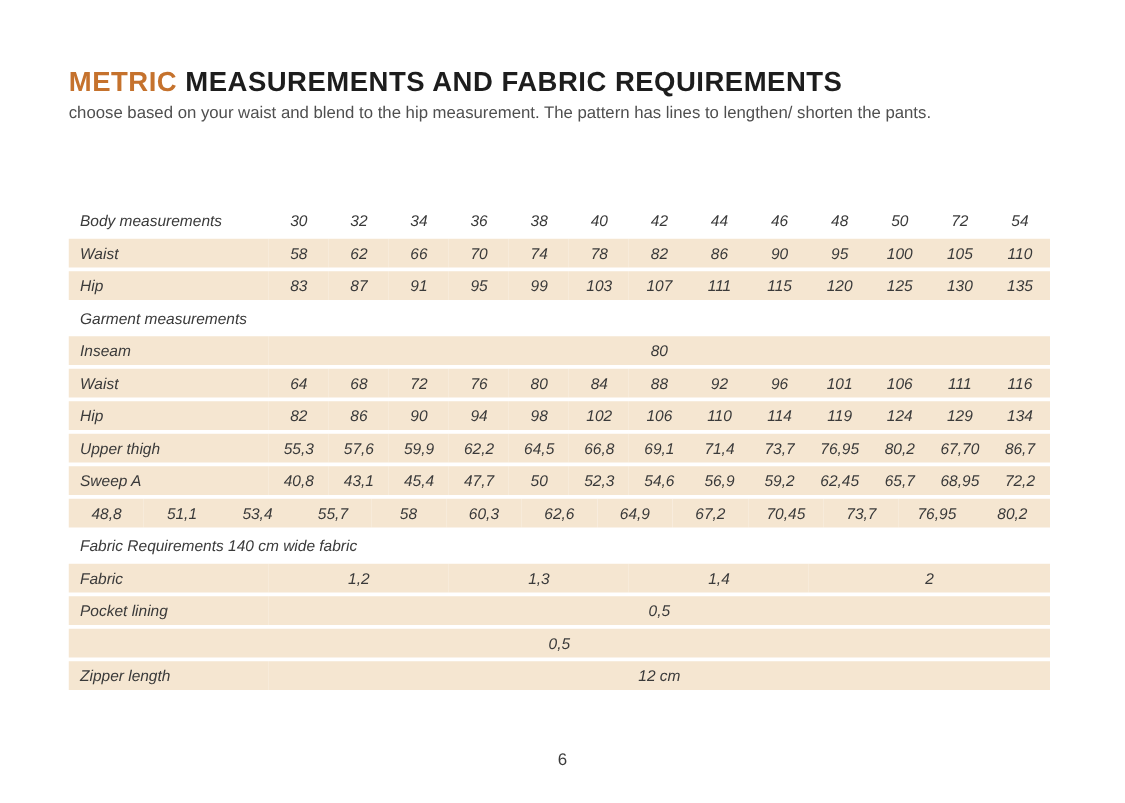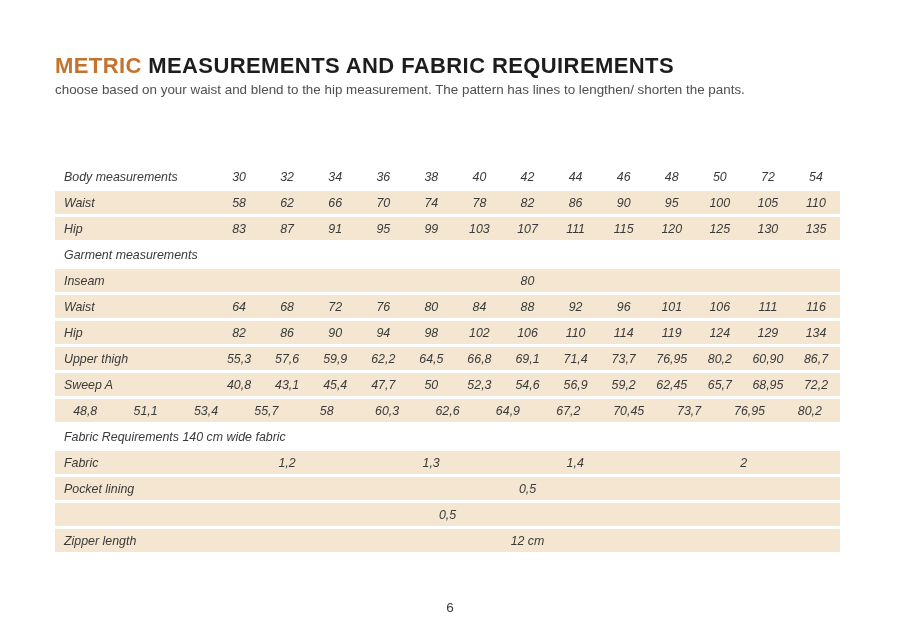--- a/index.html
+++ b/index.html
@@ -175,21 +175,21 @@
       <div class="cell data">57,6</div>
       <div class="cell data">59,9</div>
       <div class="cell data">62,2</div>
       <div class="cell data">64,5</div>
       <div class="cell data">66,8</div>
       <div class="cell data">69,1</div>
       <div class="cell data">71,4</div>
       <div class="cell data">73,7</div>
       <div class="cell data">76,95</div>
       <div class="cell data">80,2</div>
-      <div class="cell data">60,90</div>
+      <div class="cell data">67,70</div>
       <div class="cell data">86,7</div>
     </div>
     <div class="trow">
       <div class="cell label">Sweep A</div>
       <div class="cell data">40,8</div>
       <div class="cell data">43,1</div>
       <div class="cell data">45,4</div>
       <div class="cell data">47,7</div>
       <div class="cell data">50</div>
       <div class="cell data">52,3</div>

